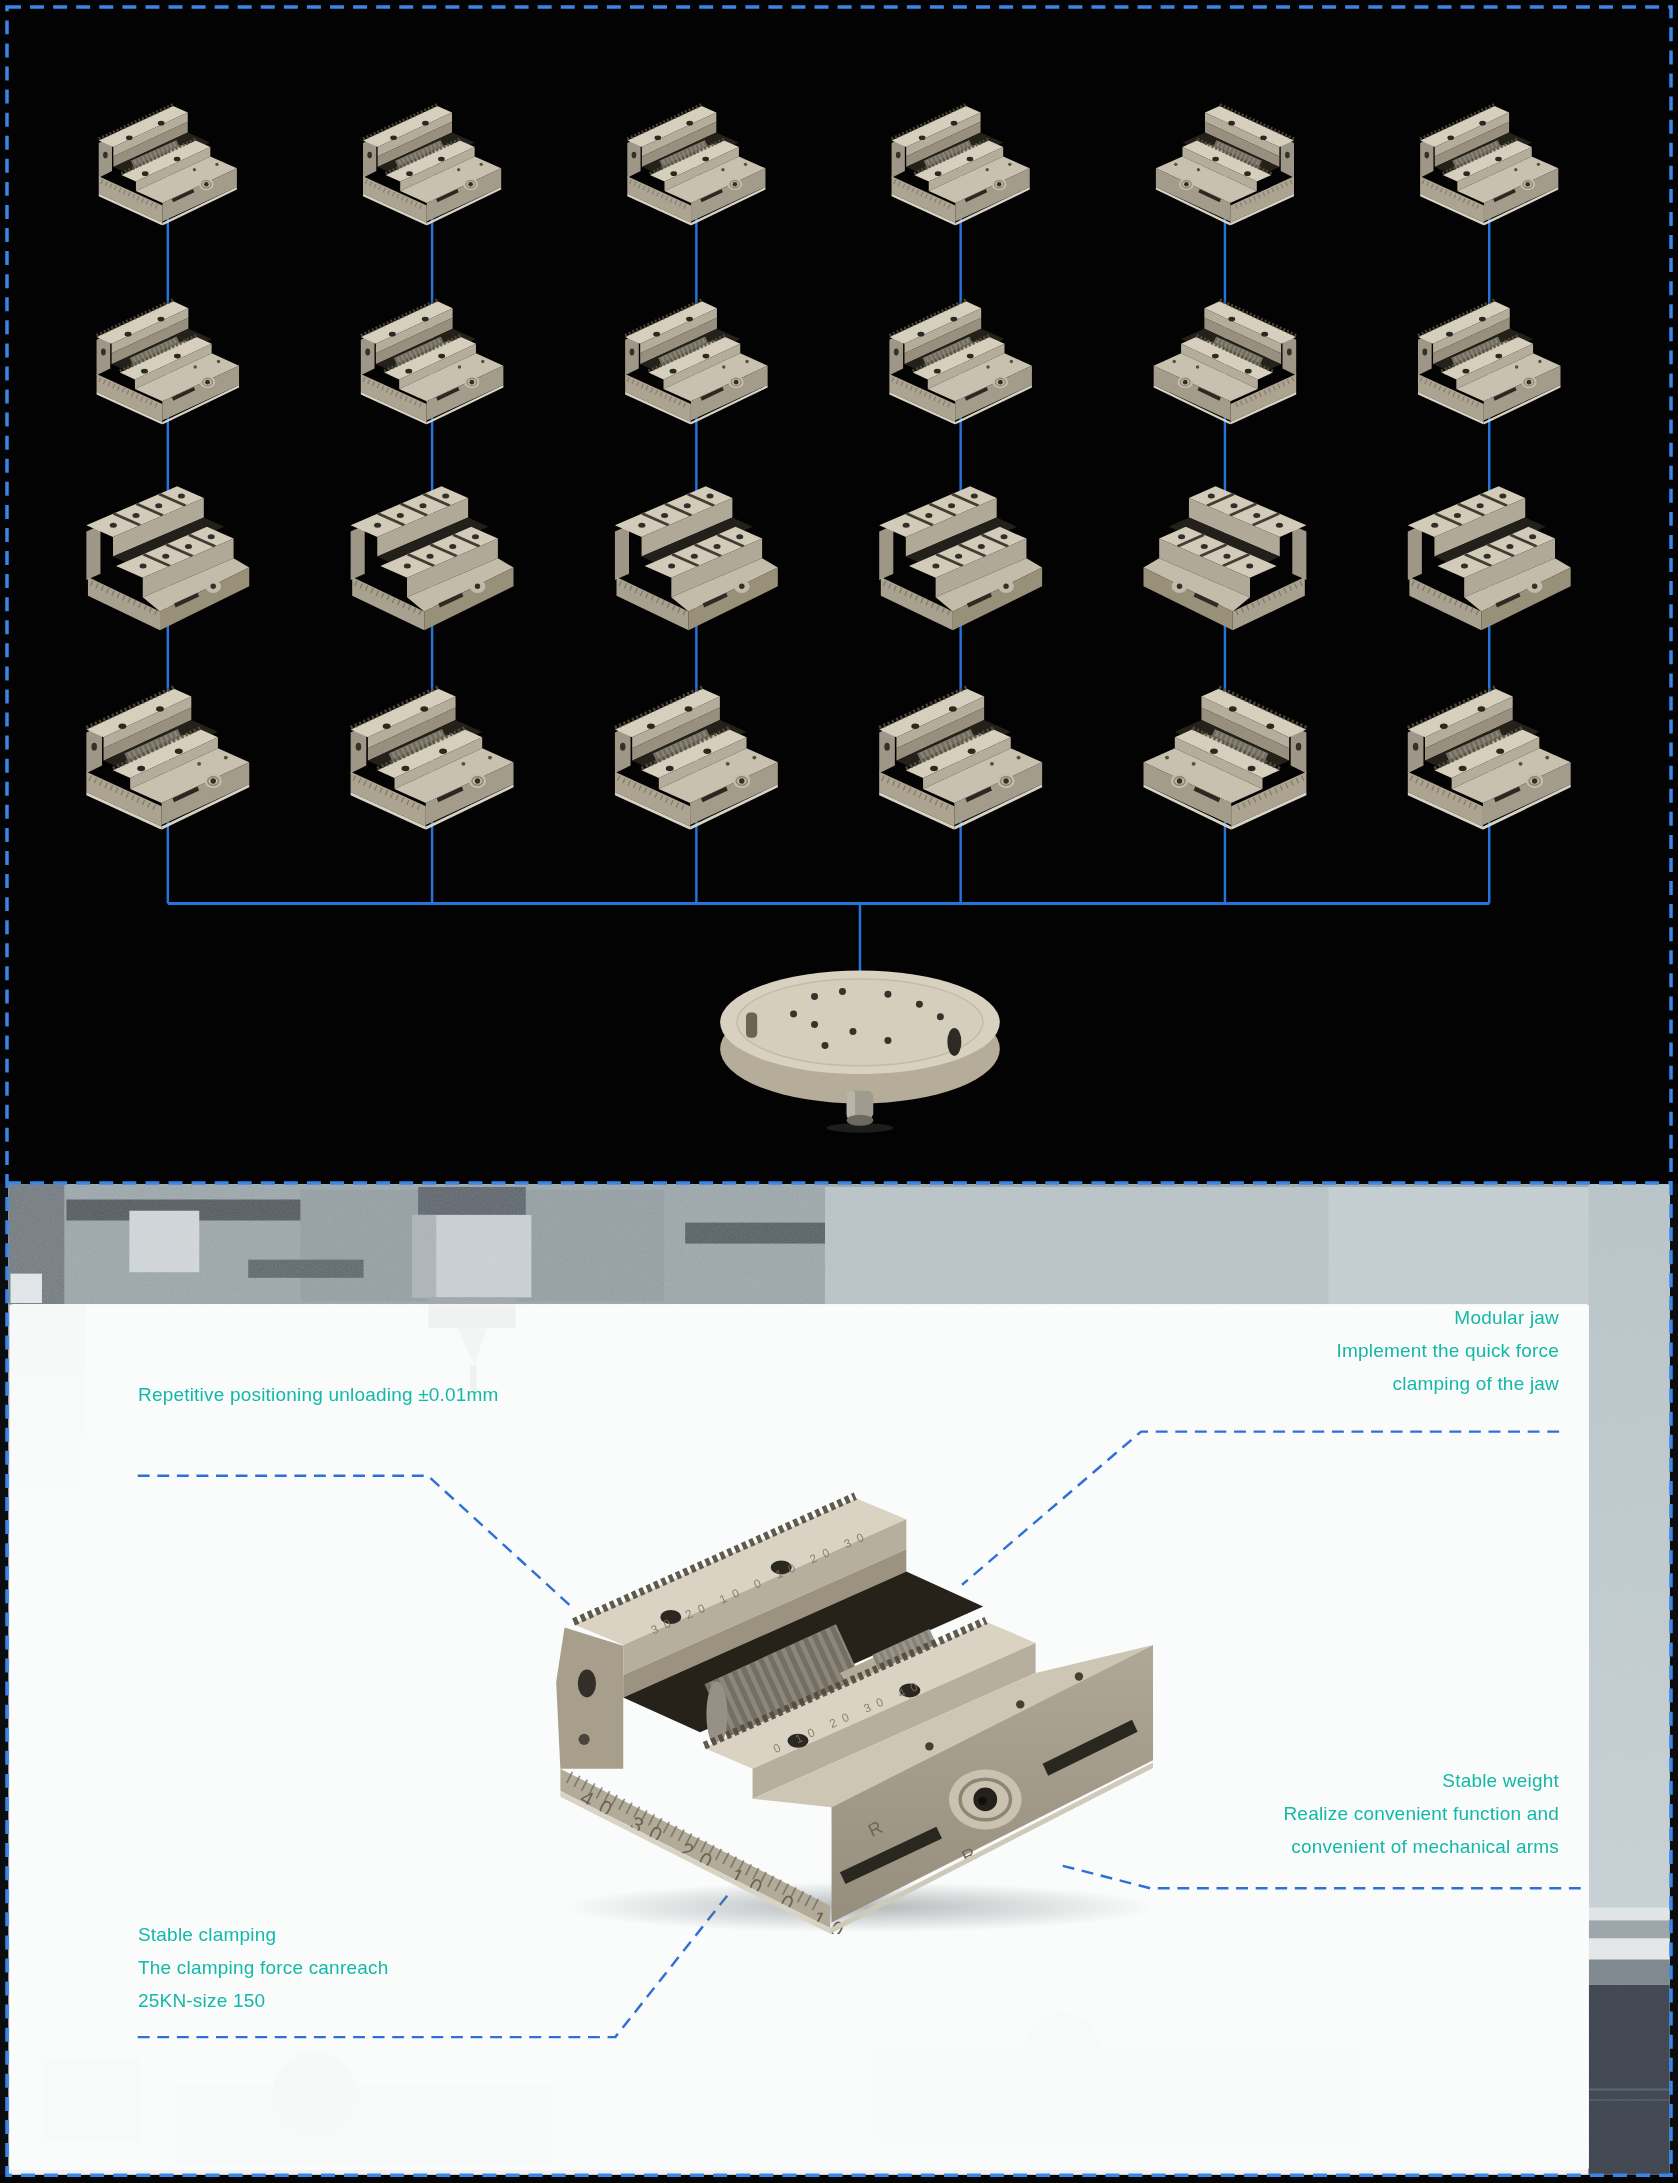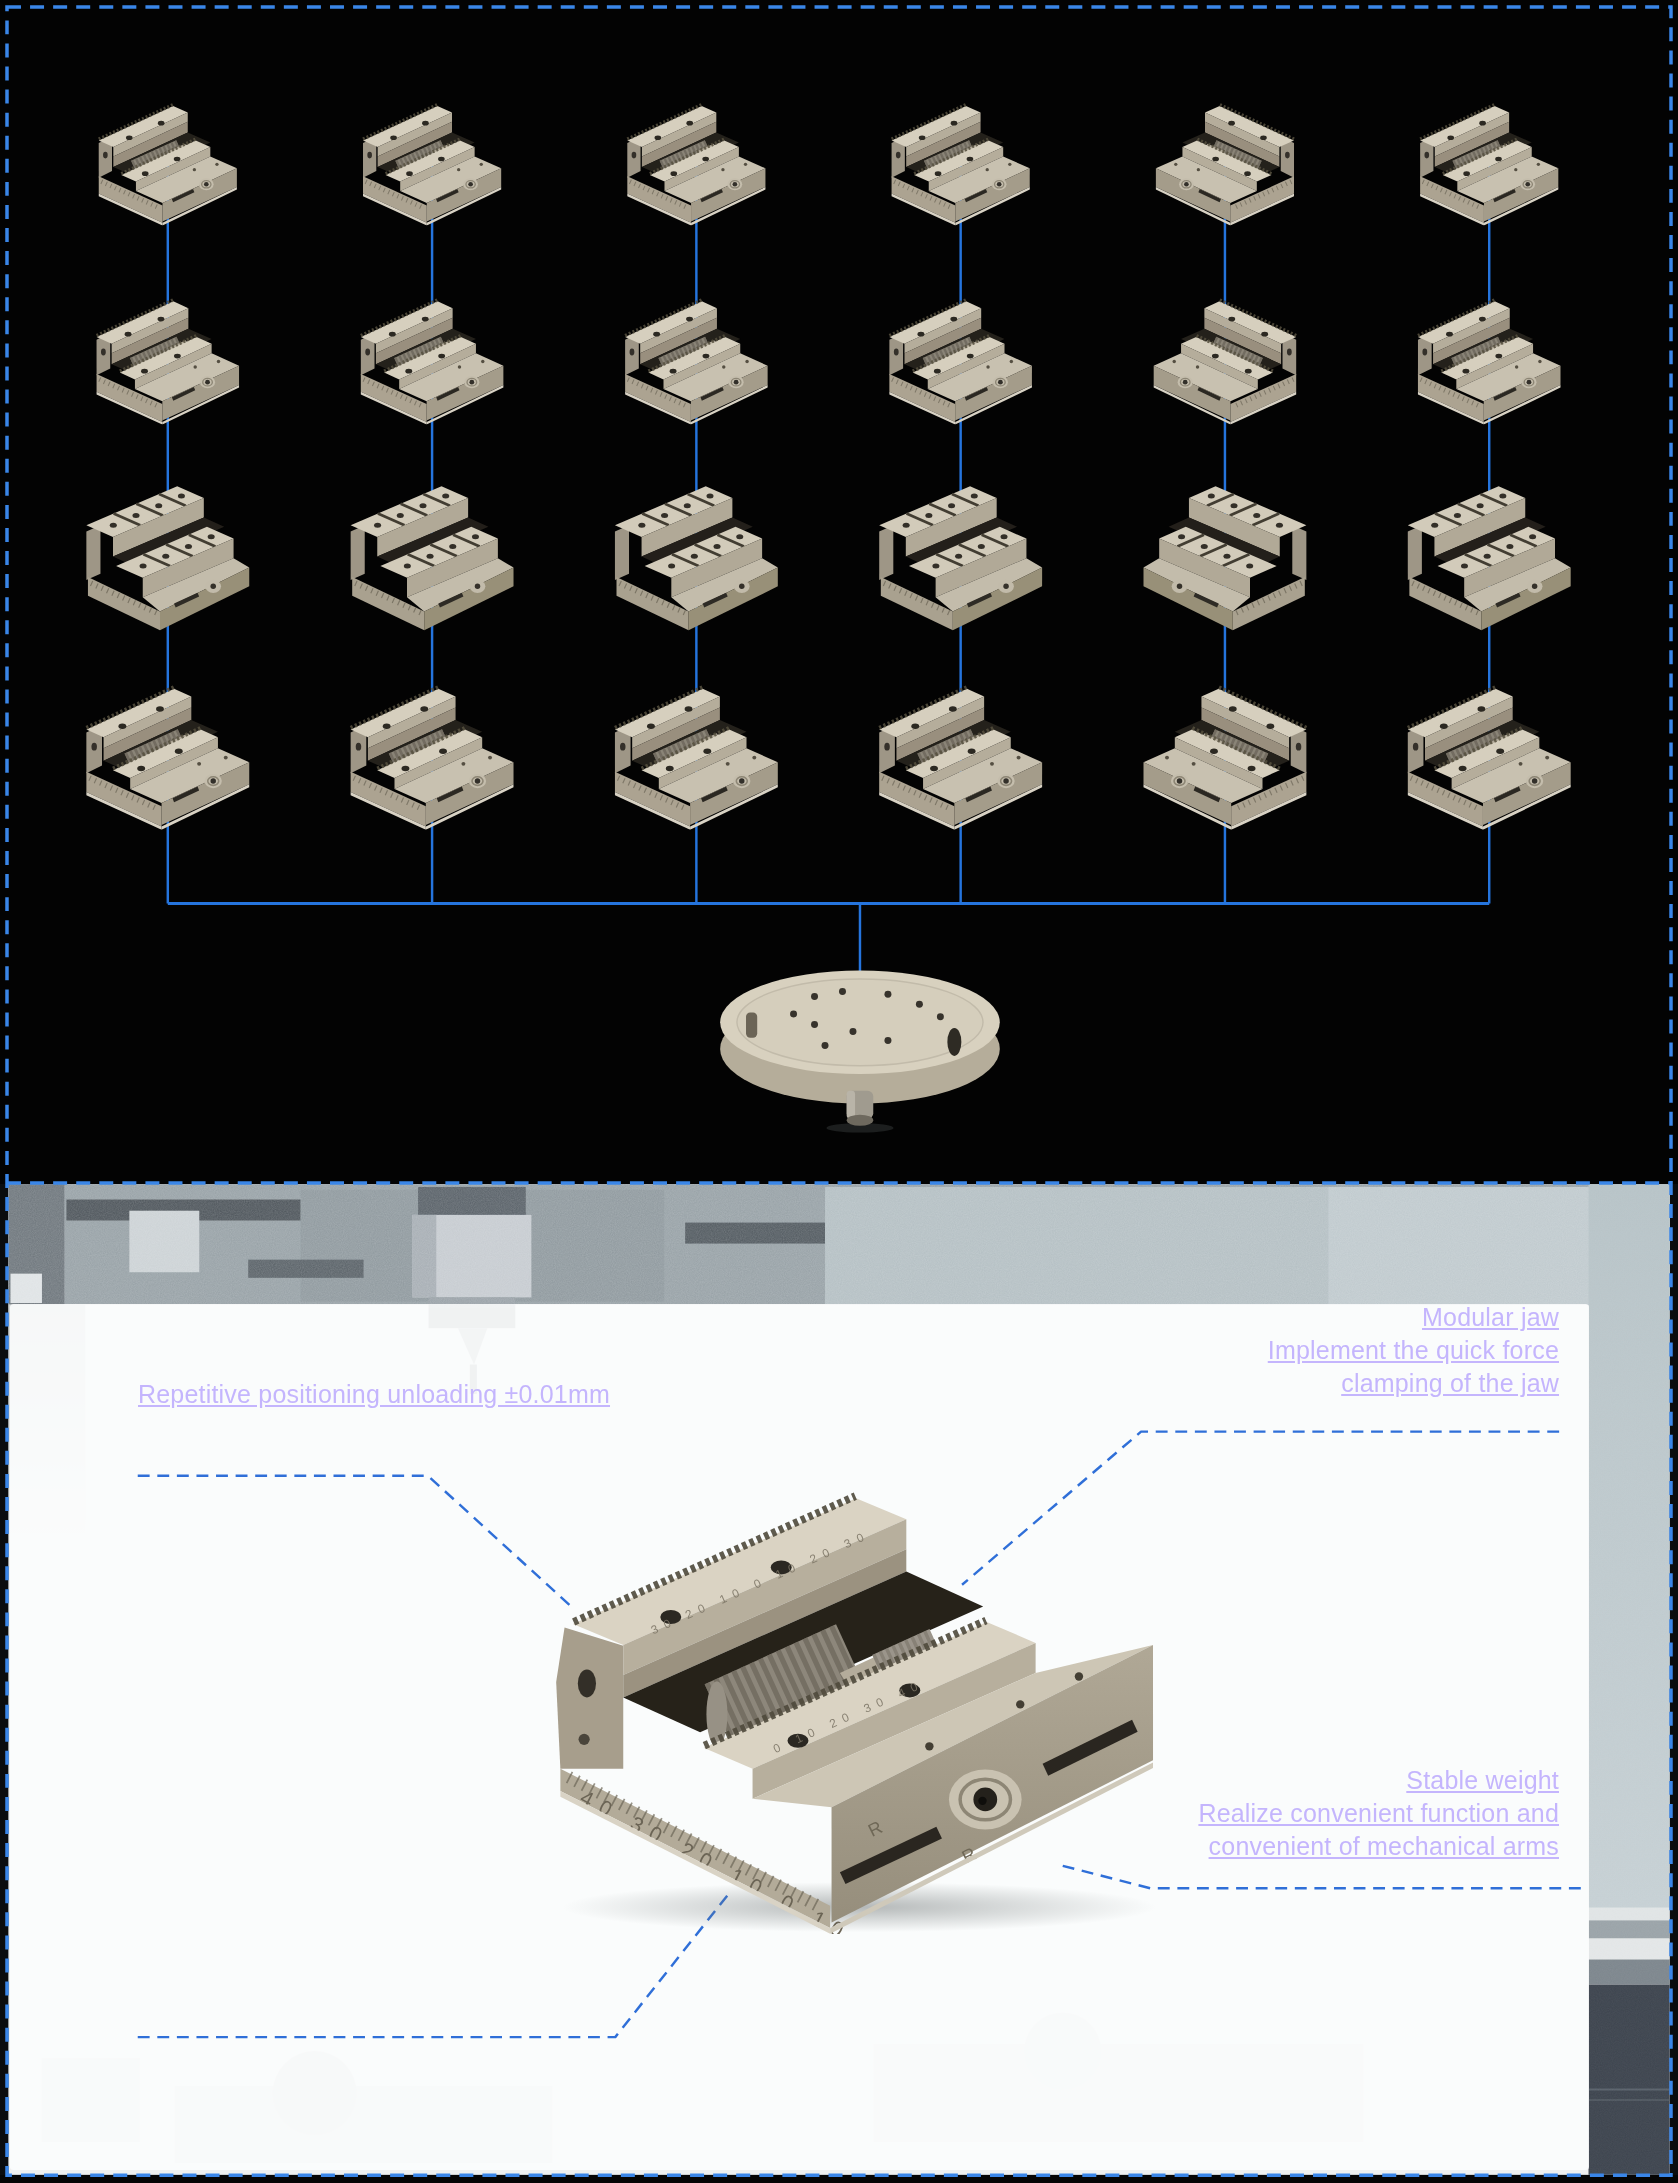--- a/index.html
+++ b/index.html
@@ -7,22 +7,22 @@
         font-family:"Liberation Sans",sans-serif;}
   .hier{position:absolute;left:0;top:0;width:1678px;height:1184px;background:#030303;}
   .hier svg{position:absolute;left:0;top:0;}
   .feat{position:absolute;left:0;top:1184px;width:1678px;height:991px;background:#0a0c0e;}
   .bgphoto{position:absolute;left:0;top:0;z-index:1;}
   .panel{position:absolute;left:9.8px;top:120px;width:1579px;height:866px;z-index:2;
          background:rgba(252,253,253,0.88);border-radius:3.5px;}
   .leaders{position:absolute;left:0;top:0;z-index:3;}
   .product{position:absolute;left:538px;top:288px;z-index:4;}
   #callouts{position:absolute;left:0;top:0;width:1678px;height:991px;z-index:5;}
-  .callout{position:absolute;font-size:25px;line-height:33px;font-weight:400;color:#c4b5fd;
-           white-space:nowrap;letter-spacing:0.2px;text-decoration:underline;}
+  .callout{position:absolute;font-size:19px;line-height:33px;font-weight:400;color:#14b8a6;
+           white-space:nowrap;letter-spacing:0.2px;}
   .callout.right{text-align:right;}
   .frame{position:absolute;left:0;top:0;z-index:9;pointer-events:none;}
 </style>
 </head>
 <body>
 
 <div class="page">
 
   <section class="hier">
     <svg id="hierSvg" width="1678" height="1184" viewBox="0 0 2400 1693">
@@ -300,20 +300,25 @@
         <div class="callout right" style="right: 119px; top: 117px;">
           <div>Modular jaw</div>
           <div>Implement the quick force</div>
           <div>clamping of the jaw</div>
         </div>
         <div class="callout right" style="right: 119px; top: 580px;">
           <div>Stable weight</div>
           <div>Realize convenient function and</div>
           <div>convenient of mechanical arms</div>
         </div>
+        <div class="callout left" style="left: 138px; top: 734px;">
+          <div>Stable clamping</div>
+          <div>The clamping force canreach</div>
+          <div>25KN-size 150</div>
+        </div>
       </div>
   </section>
 
   <svg class="frame" width="1678" height="2183" viewBox="0 0 2400 3122">
     <rect x="10" y="10" width="2380" height="3101" fill="none" stroke="#3a86e8" stroke-width="5" stroke-dasharray="20 13"></rect>
     <line x1="10" y1="1692" x2="2390" y2="1692" stroke="#3a86e8" stroke-width="5" stroke-dasharray="20 13"></line>
   </svg>
 </div>
 
 

